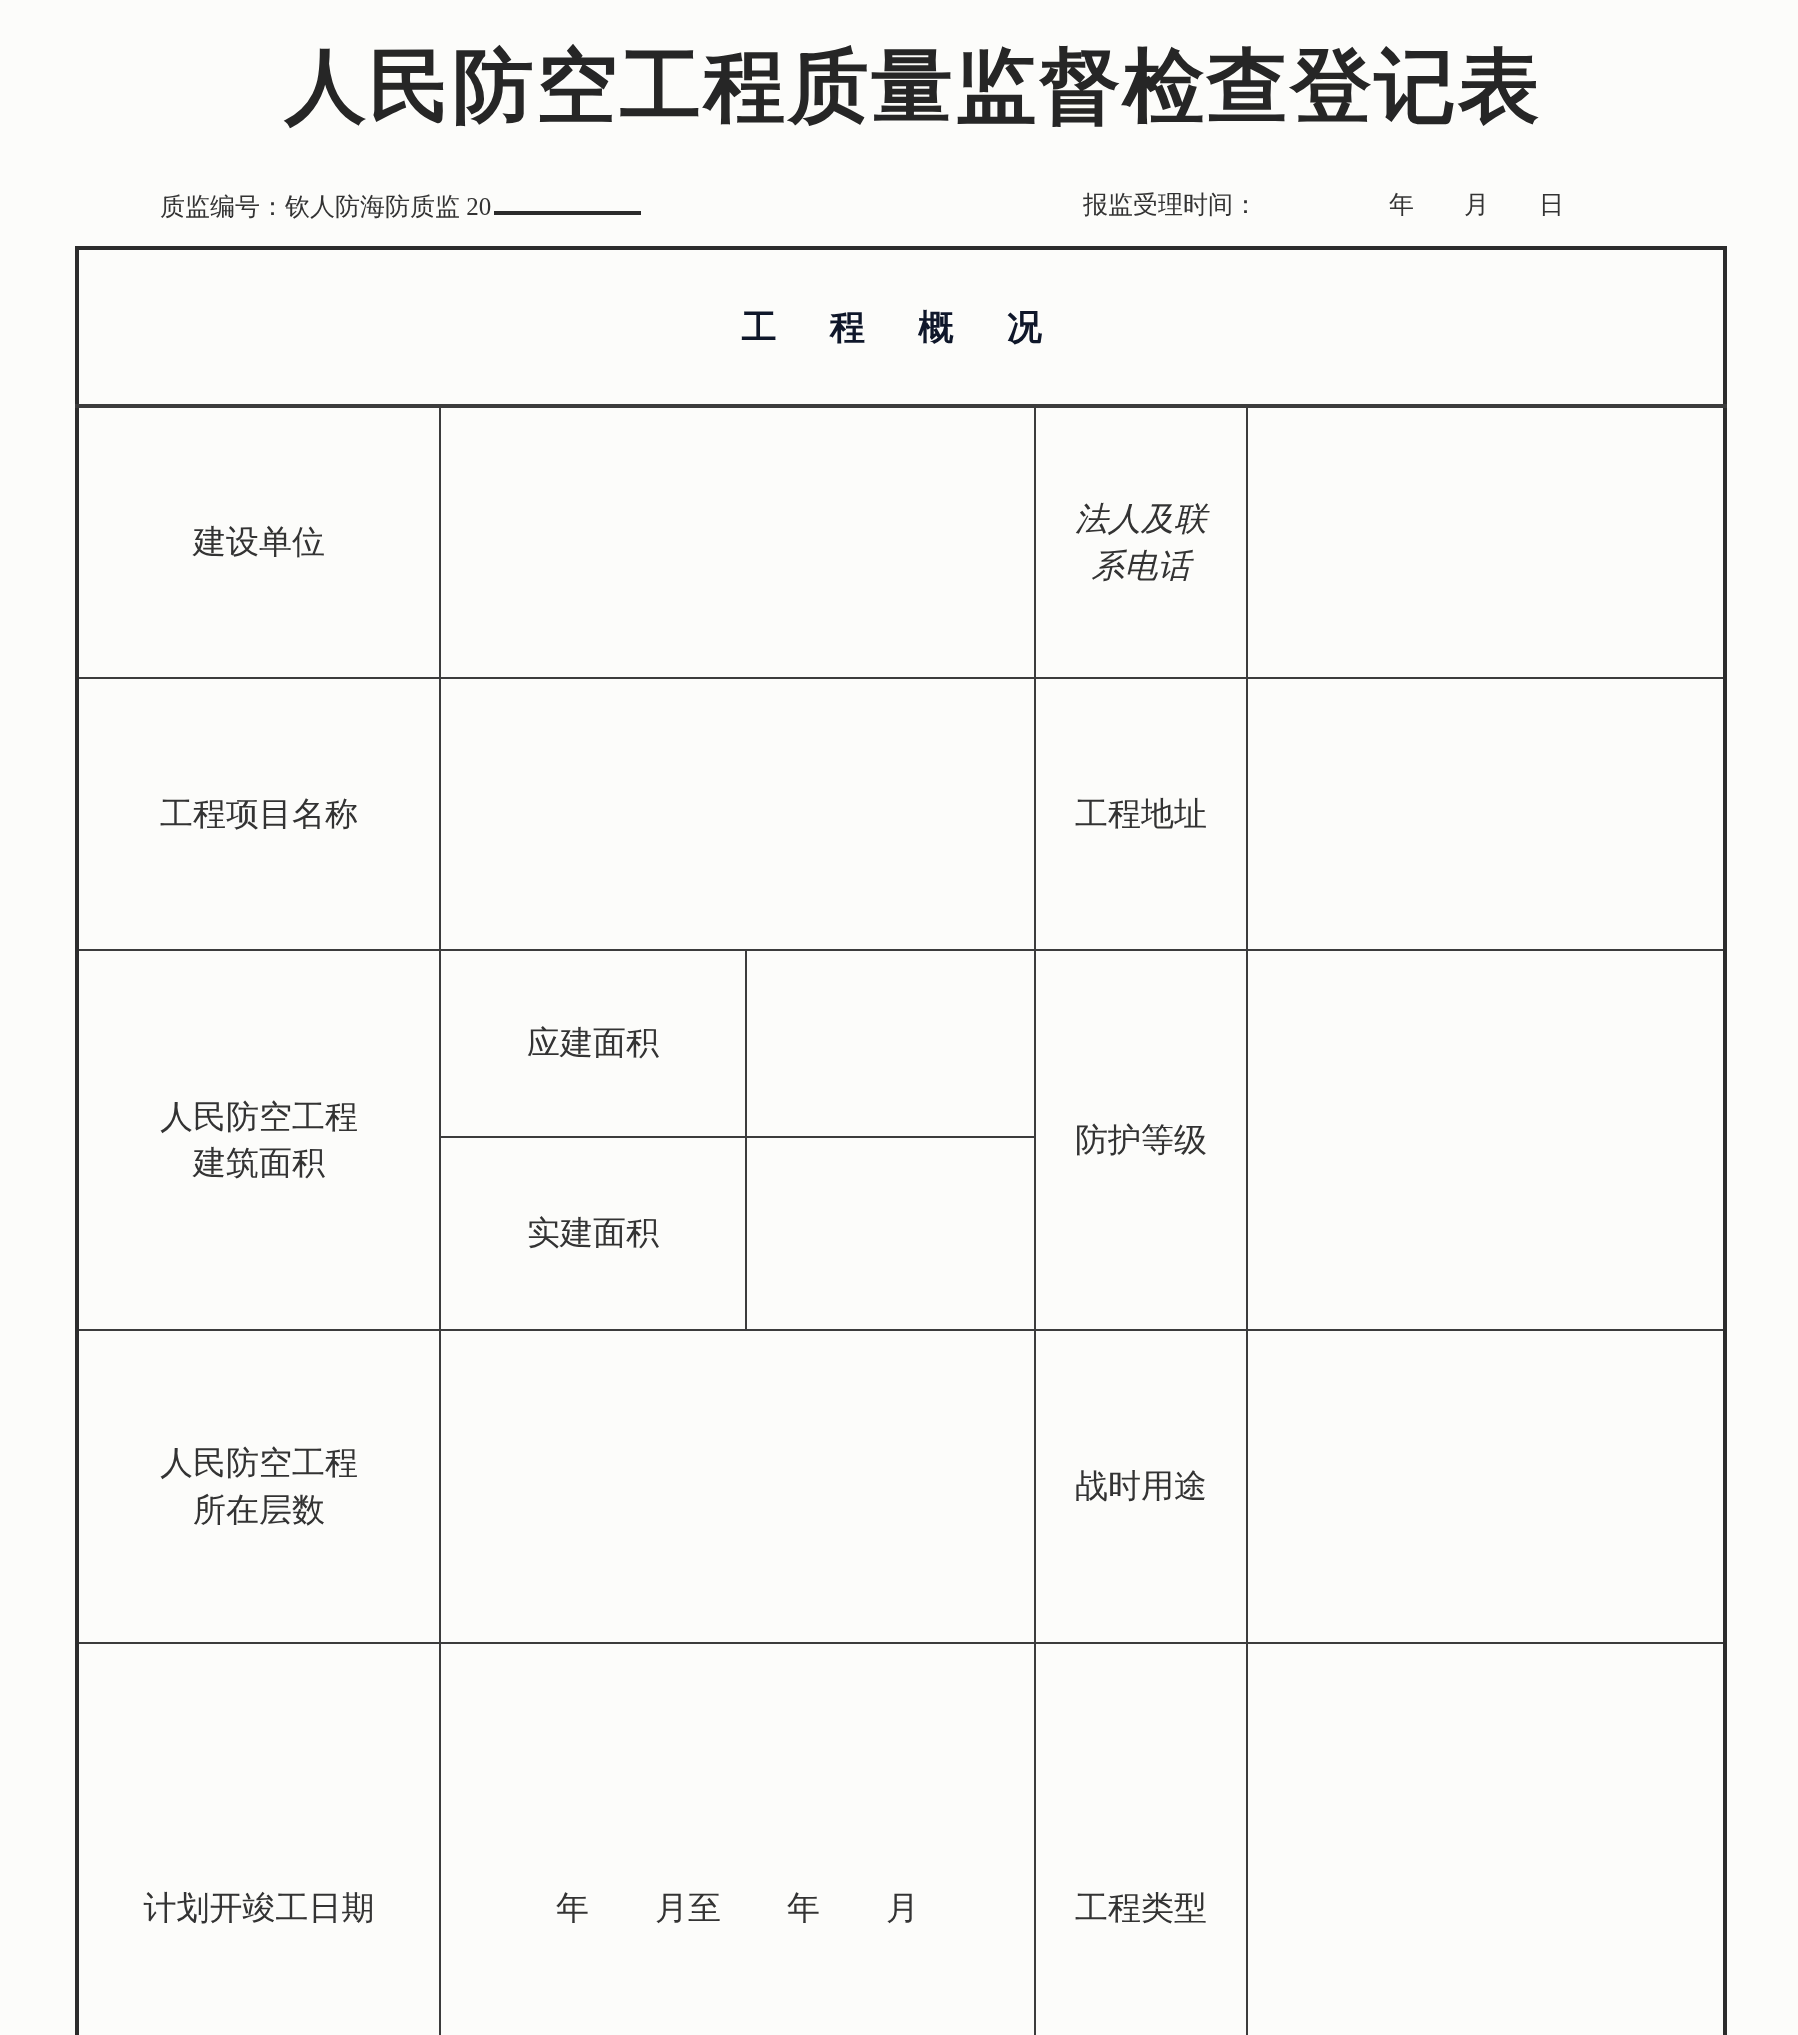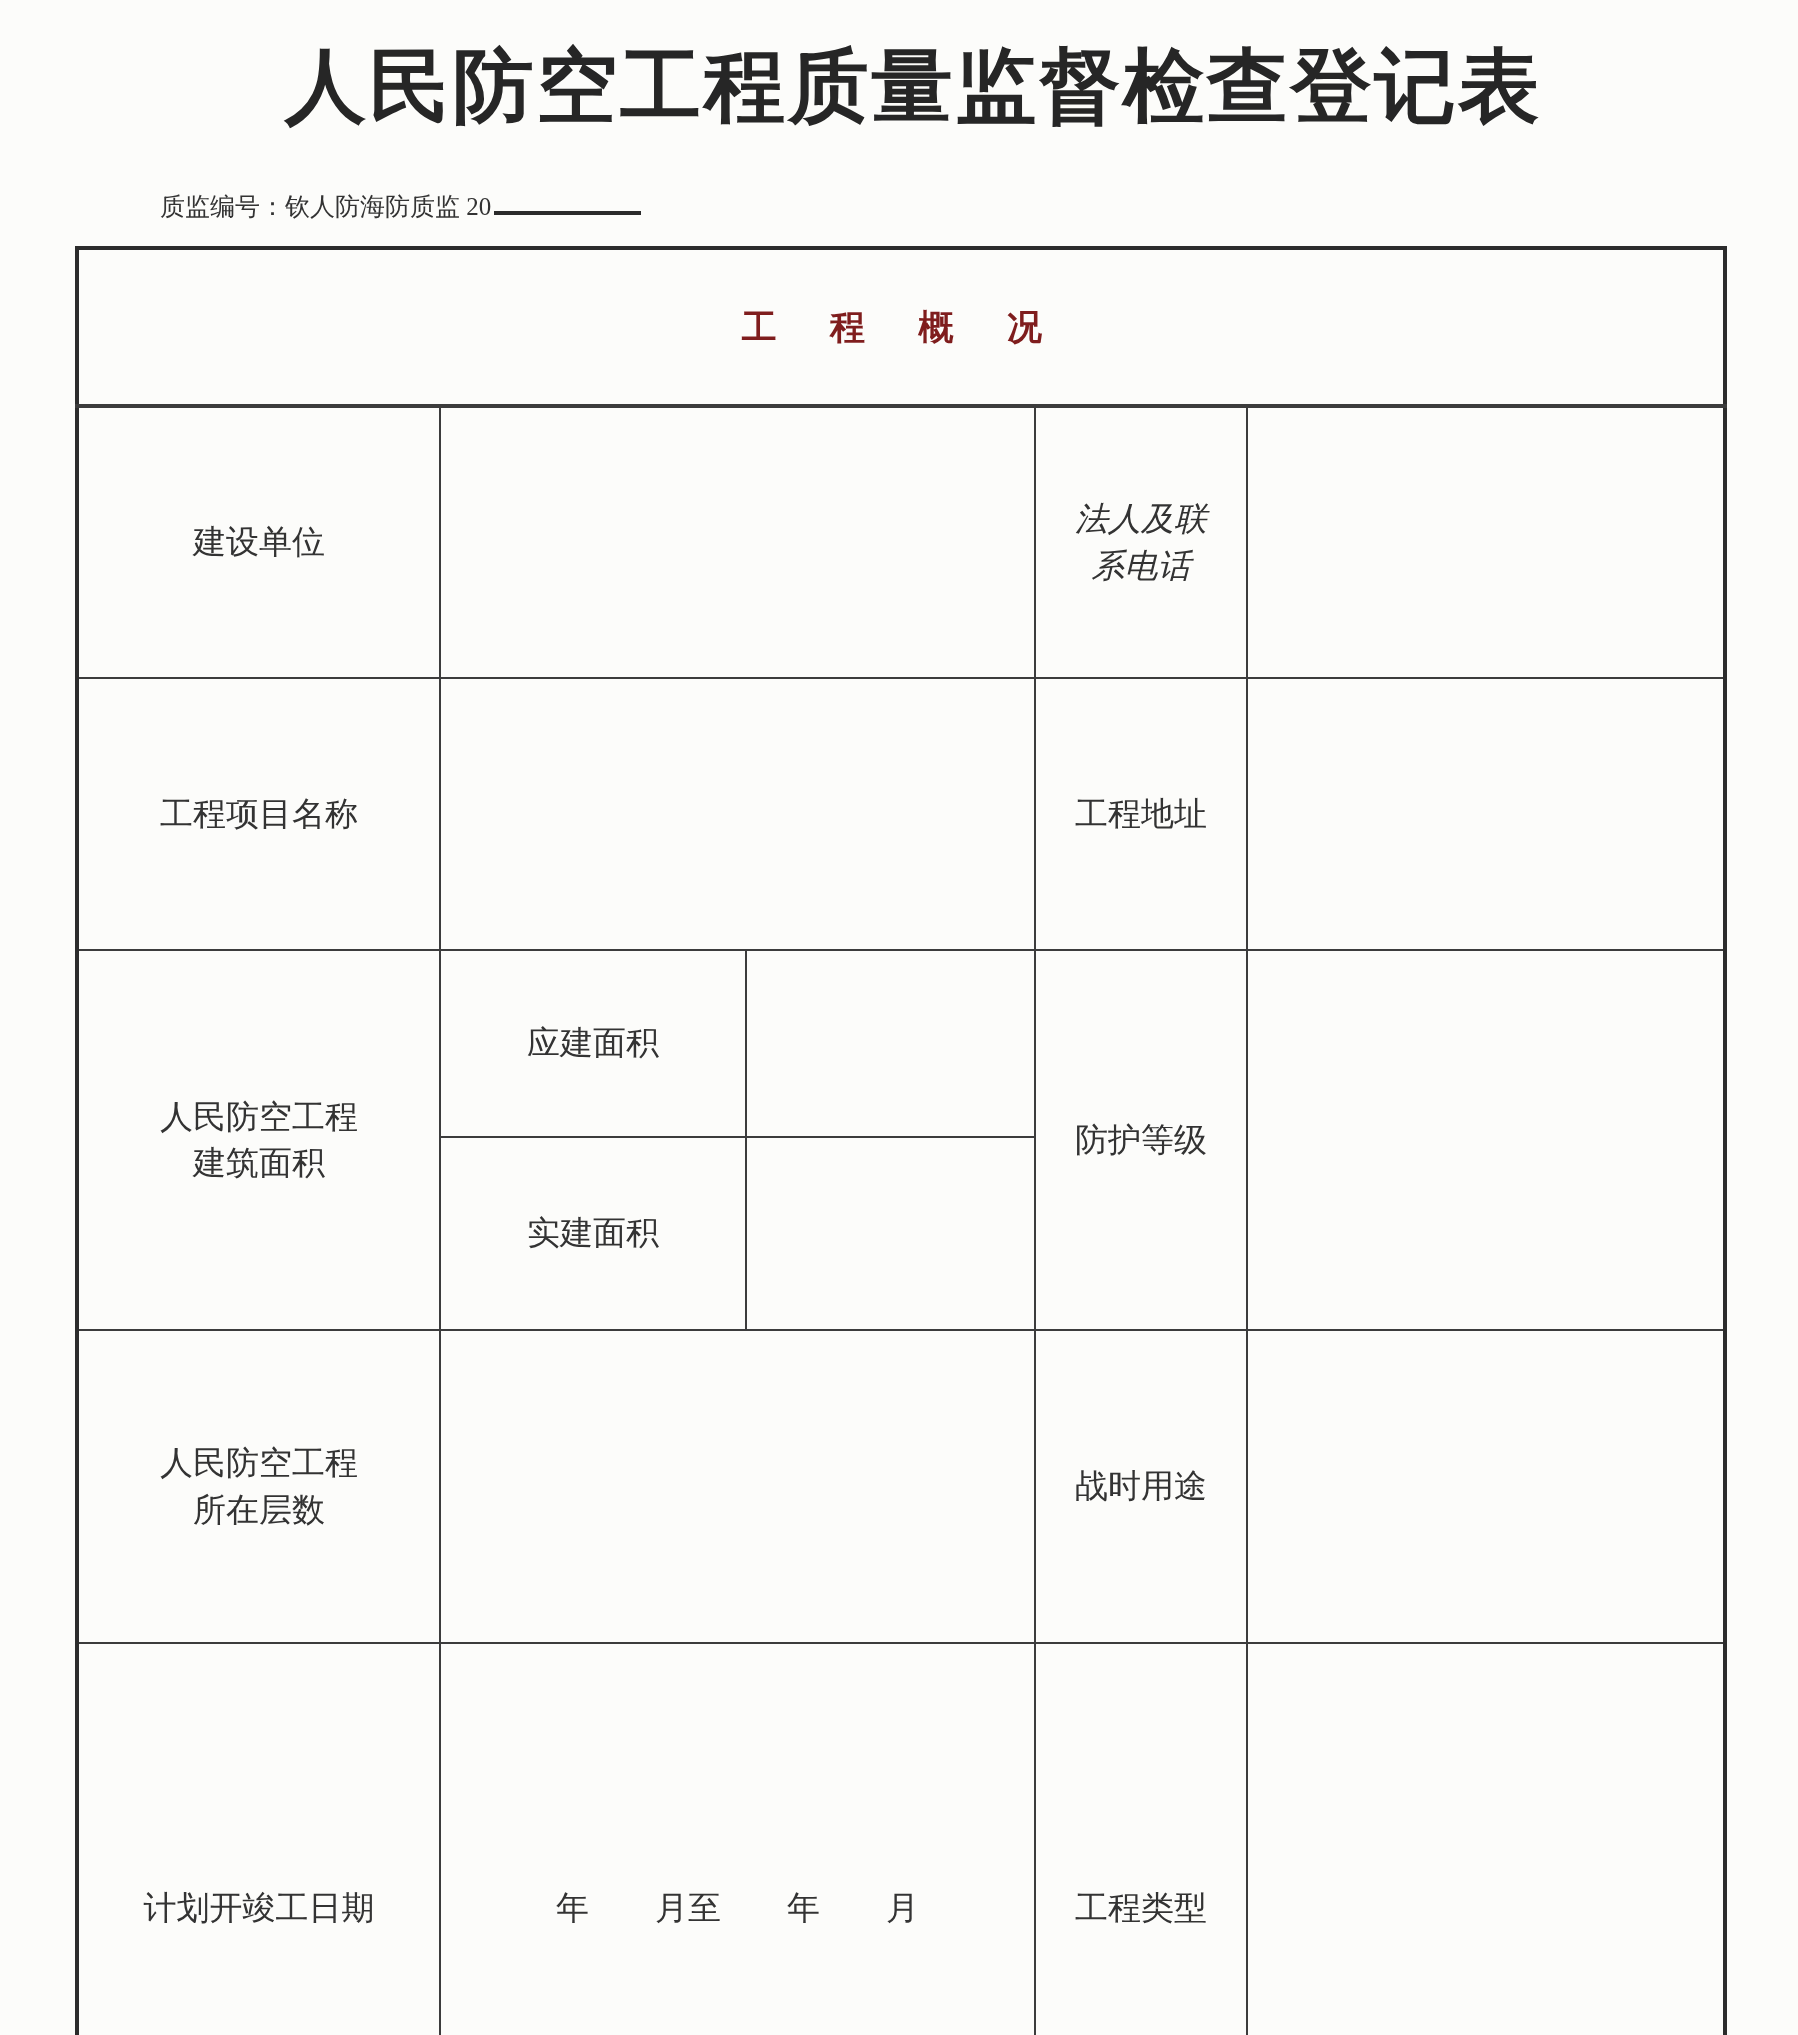--- a/index.html
+++ b/index.html
@@ -76,38 +76,41 @@
   tr.row-2   { height: 272px; margin-top: 48px; }
   tr.row-3a  { height: 187px; }
   tr.row-3b  { height: 193px; }
   tr.row-4   { height: 313px; }
   tr.row-5   { height: 532px; }
   td.hdr {
     font-weight: bold;
     font-size: 35px;
     letter-spacing: 18.3px;
     word-spacing: 8.1px;
-    color: #7f1d1d;
+    color: #0f172a;
     border-bottom-width: 4.9px;
   }
   td.lbl { line-height: 1.4; }
   .pre2 { white-space: pre-line; line-height: 2.55; margin-top: 11px; }
   .pre2-narrow { white-space: pre-line; line-height: 1.65; font-style: italic; }
   td.val { background: transparent; }
 </style>
 </head>
 <body>
 
 <div class="page">
 
   <h1 class="doc-title">人民防空工程质量监督检查登记表</h1>
 
   <div class="meta-row">
     <div class="meta-left">
       <span>质监编号：钦人防海防质监 20</span><span class="blank-line"></span>
+    </div>
+    <div class="meta-right">
+      <span>报监受理时间：</span><span class="rt-fields">年　　月　　日</span>
     </div>
   </div>
 
   <table class="reg-table">
     <colgroup>
       <col style="width:363px">
       <col style="width:306px">
       <col style="width:289px">
       <col style="width:212px">
       <col style="width:478px">

